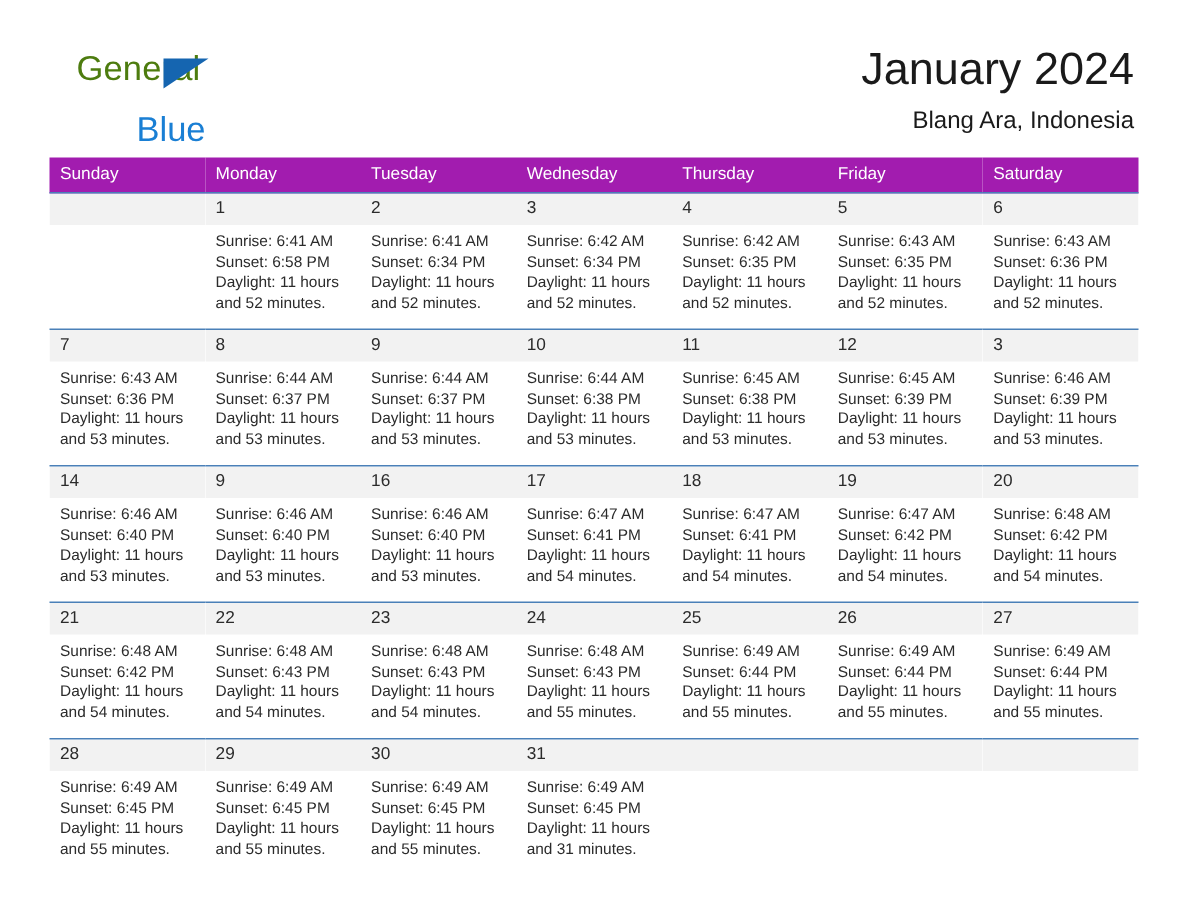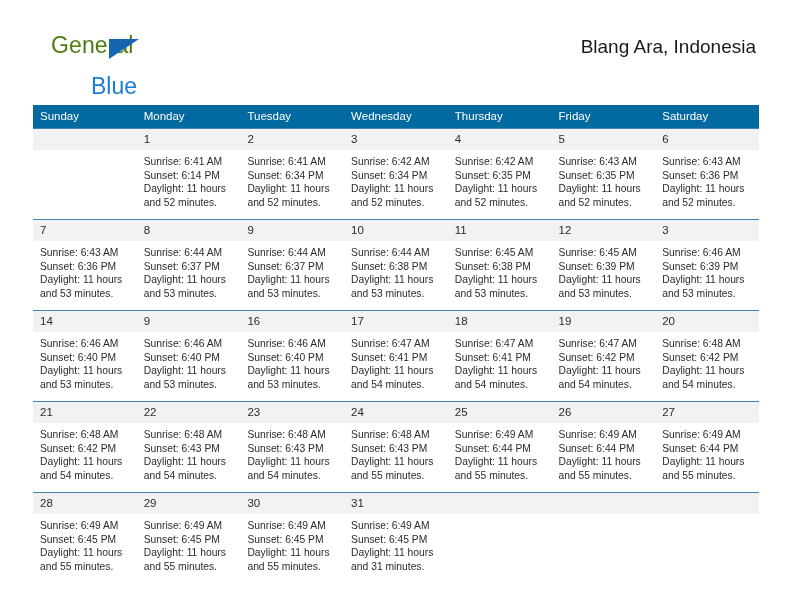--- a/index.html
+++ b/index.html
@@ -74,38 +74,38 @@
   }
   .cal-title {
     font-size: 30px;
     line-height: 34px;
     color: #1a1a1a;
     font-weight: 400;
     white-space: nowrap;
   }
   .cal-sub {
     margin-top: 9px;
-    font-size: 19px;
+    font-size: 16px;
     line-height: 16px;
     color: #1a1a1a;
     font-weight: 400;
     white-space: nowrap;
   }
 
   
   .cal {
     position: absolute;
     left: 33px;
     top: 105px;
     width: 726px;
     border-collapse: collapse;
     table-layout: fixed;
   }
   .cal th {
-    background: #0369a1;
+    background: #a21caf;
     color: #ffffff;
     font-size: 11.5px;
     font-weight: normal;
     text-align: left;
     padding: 5px 0 6px 7px;
     height: 11px;
     border: none;
   }
   .cal td {
     vertical-align: top;
@@ -147,20 +147,21 @@
 
   <div class="top">
 
     <div class="logo">
       <span class="logo-general">General</span>
       <span class="logo-tri"></span>
       <span class="logo-blue">Blue</span>
     </div>
 
     <div class="title-wrap">
+      <div class="cal-title">January 2024</div>
       <div class="cal-sub">Blang Ara, Indonesia</div>
     </div>
 
   </div>
 
   <table class="cal">
     <thead>
       <tr>
         <th>Sunday</th>
         <th>Monday</th>
@@ -173,21 +174,21 @@
     </thead>
     <tbody>
         <tr>
           <td class="blank">
             <div class="daynum empty"></div>
           </td>
           <td>
             <div class="daynum">1</div>
             <div class="info">
               <div>Sunrise: 6:41 AM</div>
-              <div>Sunset: 6:14 PM</div>
+              <div>Sunset: 6:58 PM</div>
               <div>Daylight: 11 hours</div>
               <div>and 52 minutes.</div>
             </div>
           </td>
           <td>
             <div class="daynum">2</div>
             <div class="info">
               <div>Sunrise: 6:41 AM</div>
               <div>Sunset: 6:34 PM</div>
               <div>Daylight: 11 hours</div>

